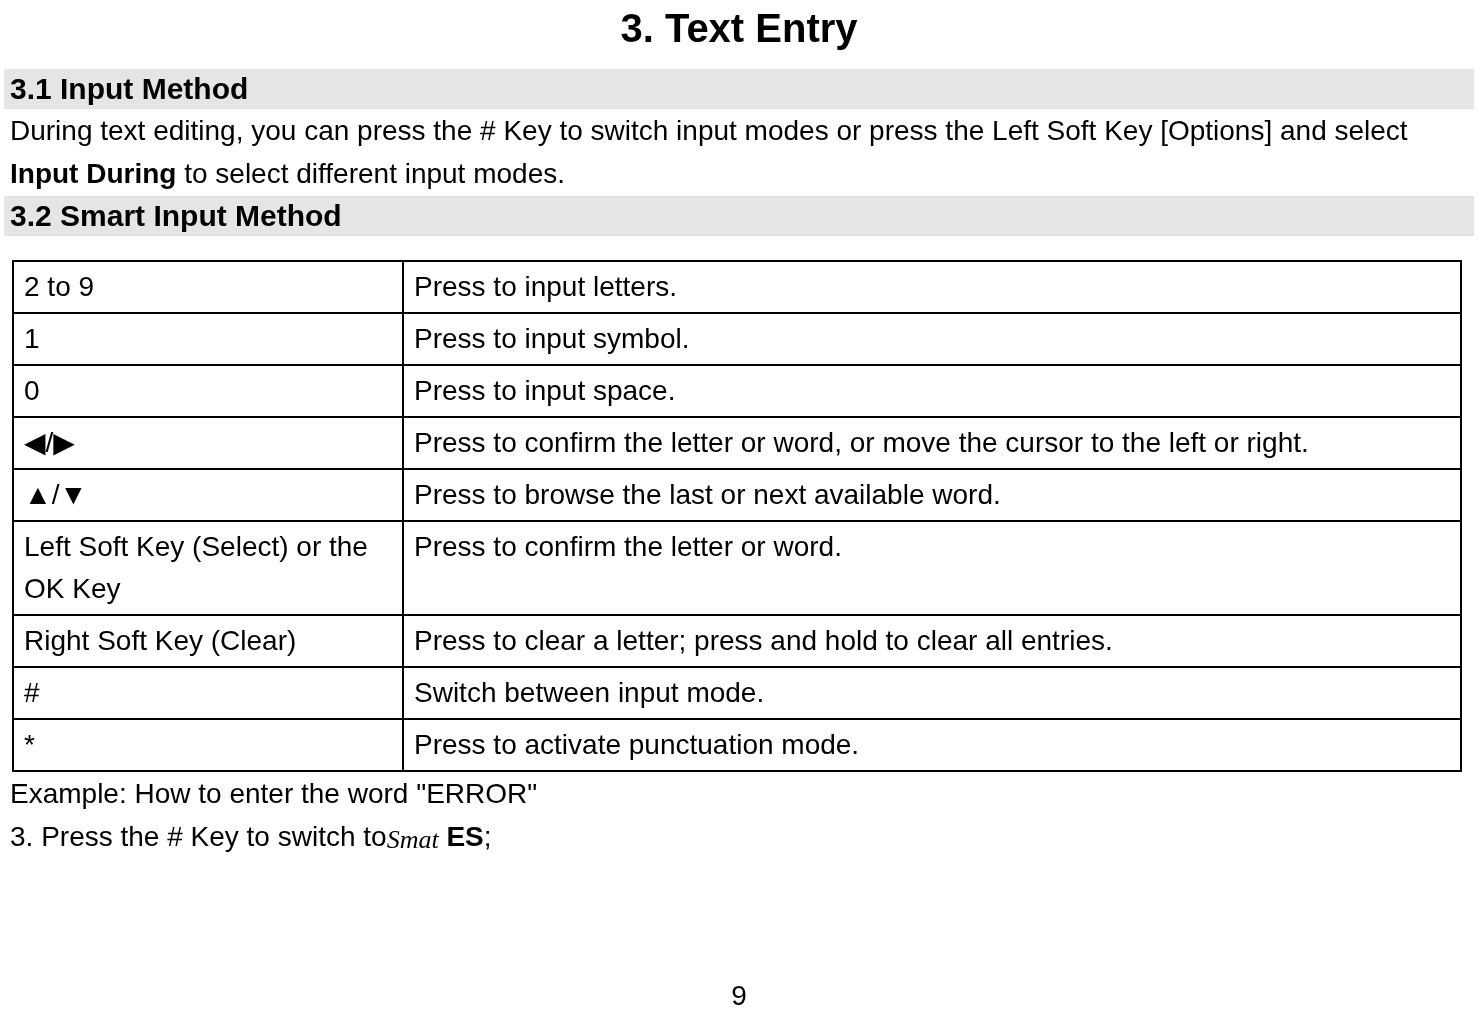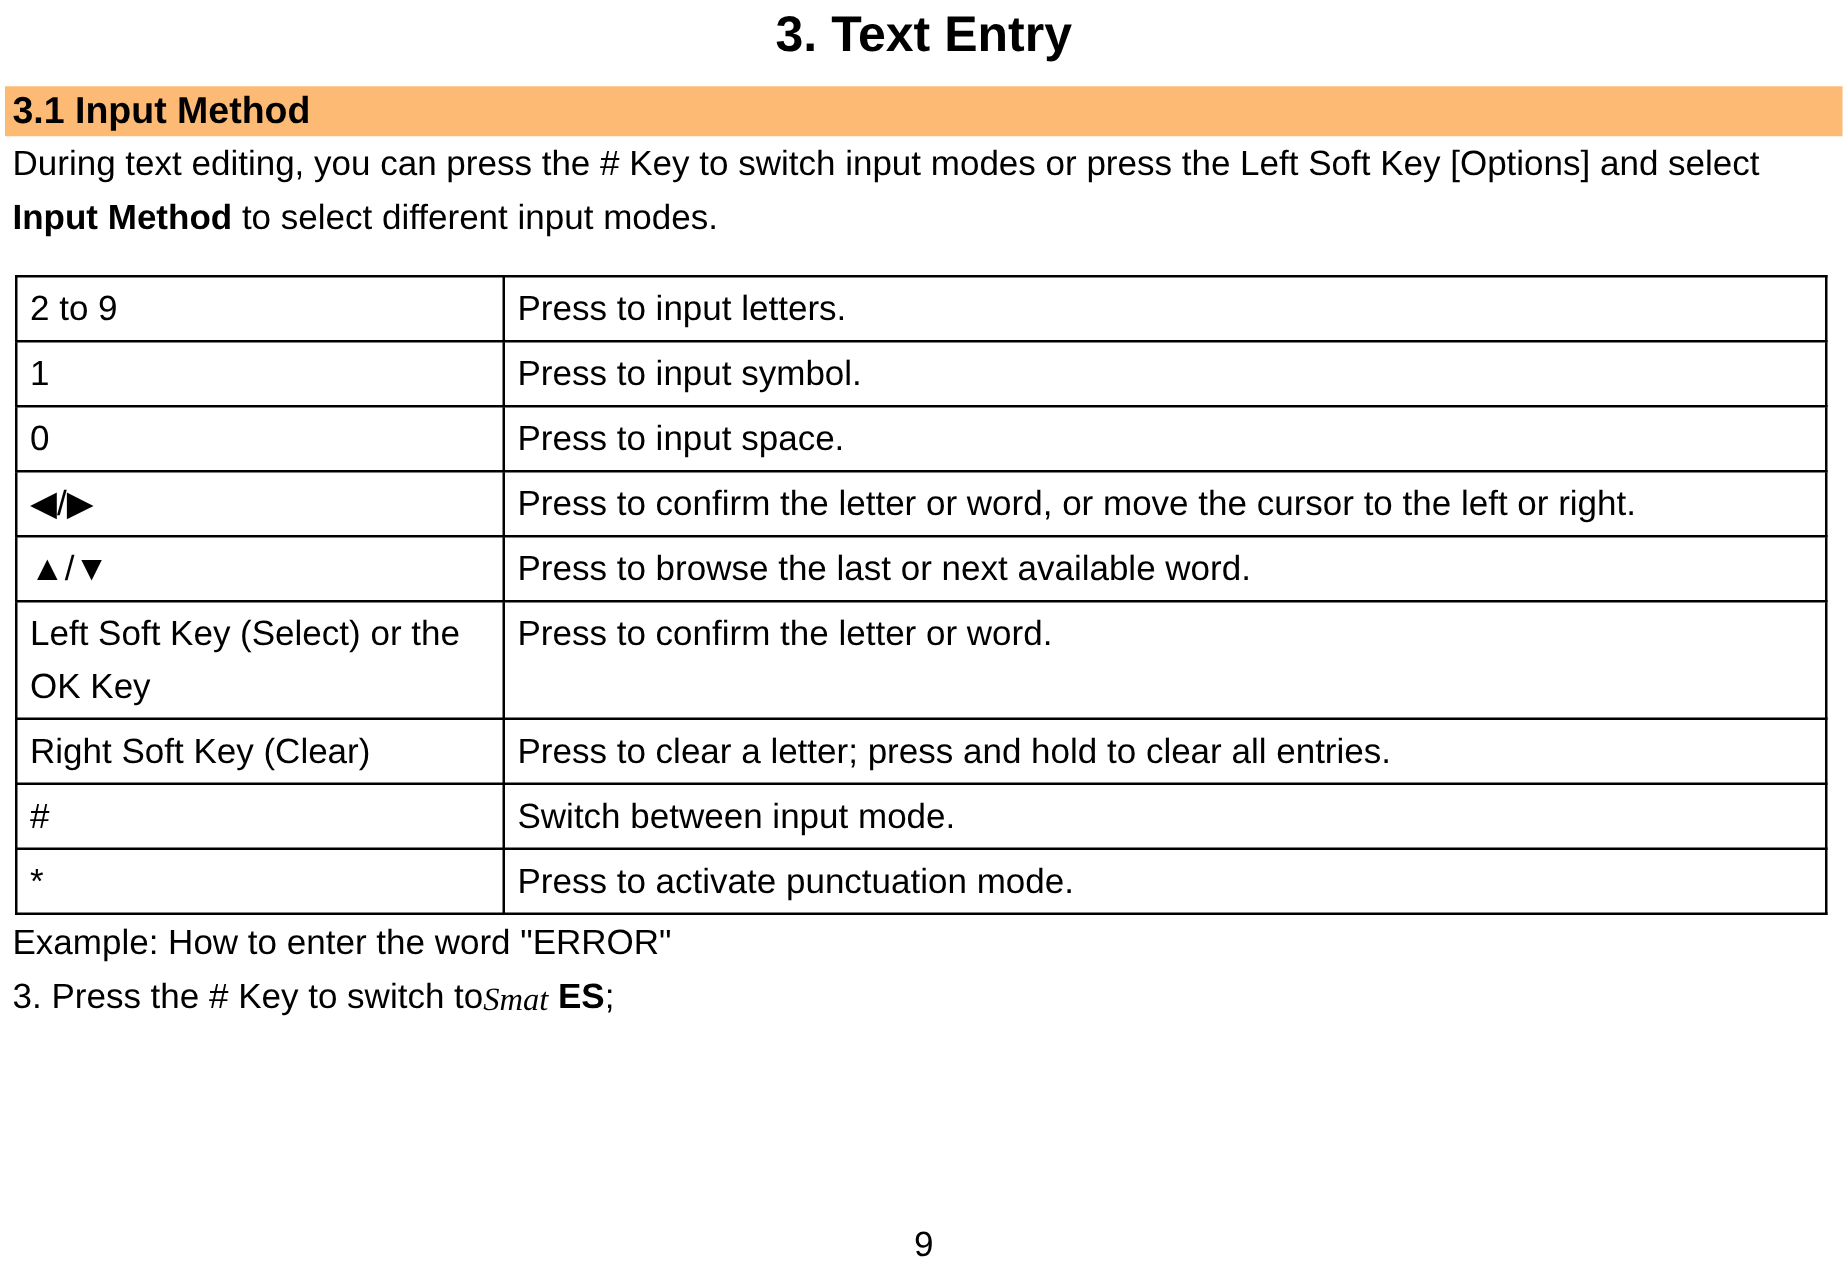--- a/index.html
+++ b/index.html
@@ -17,21 +17,21 @@
     position: relative;
   }
   .chapter-title {
     text-align: center;
     font-size: 40px;
     font-weight: bold;
     margin: 0;
     padding: 6px 0 18px 0;
   }
   .section-bar {
-    background: #fdba74;
+    background: #e5e5e5;
     font-size: 30px;
     font-weight: bold;
     padding: 2px 6px;
     line-height: 1.2;
   }
   .body-text {
     font-size: 28px;
     line-height: 1.55;
     padding: 0 6px;
   }
@@ -77,24 +77,25 @@
 </head>
 <body>
 
 <div class="page">
 
   <h1 class="chapter-title">3.    Text Entry</h1>
 
   <div class="section-bar">3.1  Input Method</div>
 
   <div class="body-text">
-    <span>During text editing, you can press the # Key to switch input modes or press the Left Soft Key [Options] and select </span><b>Input Method</b><span> to select different input modes.</span>
+    <span>During text editing, you can press the # Key to switch input modes or press the Left Soft Key [Options] and select </span><b>Input During</b><span> to select different input modes.</span>
   </div>
 
 
+  <div class="section-bar">3.2  Smart Input Method</div>
 
   <div class="spacer-after-32"></div>
 
   <table class="key-table">
     <tbody>
       <tr>
         <td>2 to 9</td>
         <td>Press to input letters.</td>
       </tr>
       <tr>

